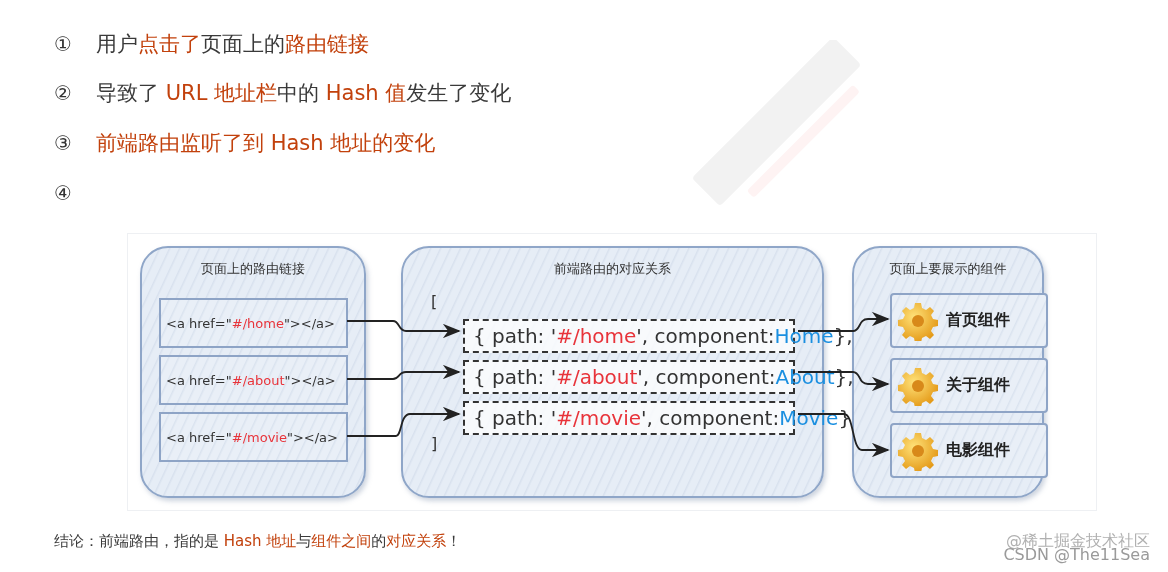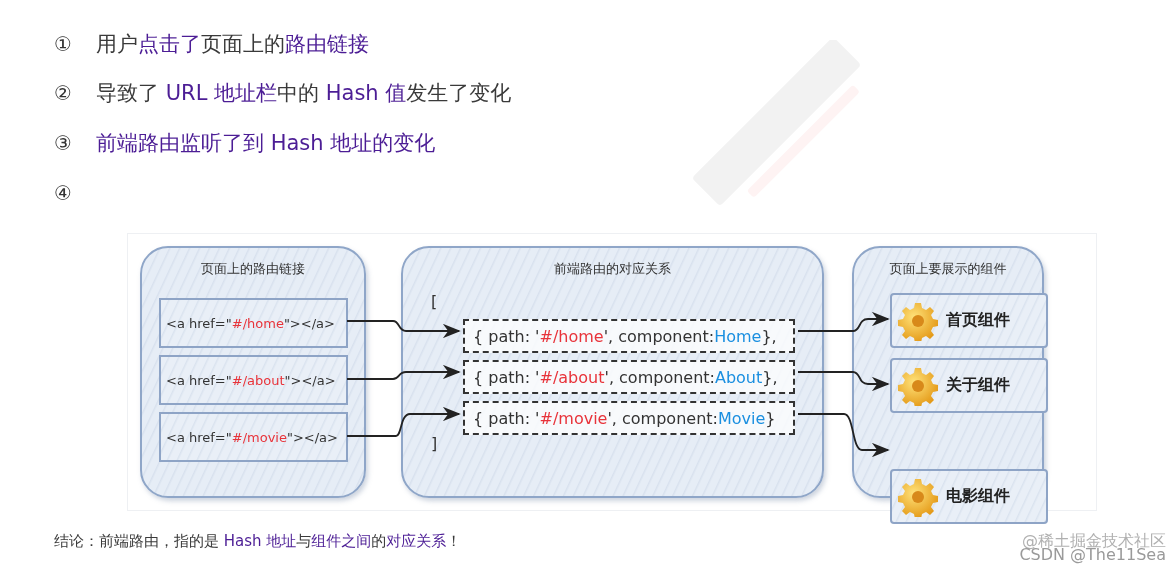--- a/index.html
+++ b/index.html
@@ -1,21 +1,21 @@
 <!DOCTYPE html>
 <html><head>
 <meta charset="utf-8">
 <style>
   * { box-sizing: border-box; margin: 0; padding: 0; }
   html, body { width: 1168px; height: 572px; background: #ffffff; overflow: hidden; }
   body { position: relative; font-family: "DejaVu Sans", "Liberation Sans", sans-serif; color: #333333; }
 
   .step { position: absolute; left: 54px; height: 34px; display: flex; align-items: center; font-size: 21px; color: #3a3a3a; white-space: nowrap; }
   .step .num { width: 42px; display: inline-block; font-size: 20px; color: #333; }
-  .red { color: #4c1d95; }
+  .red { color: #c2410c; }
   .blue { color: #1a8fe0; }
   .codered { color: #e8333a; }
 
   .watermark { position: absolute; left: 690px; top: 40px; width: 180px; height: 170px; pointer-events: none; }
 
   .diagram { position: absolute; left: 127px; top: 233px; width: 970px; height: 278px; background: #ffffff; border: 1px solid #eef0f3; }
   .panel {
     position: absolute; border: 2px solid #8fa6c8; border-radius: 28px;
     background: repeating-linear-gradient(115deg, #e6edf6 0px, #e6edf6 6px, #d8e1ee 7px, #e6edf6 9px);
     box-shadow: 2px 3px 5px rgba(110,130,160,0.35);
@@ -24,36 +24,36 @@
 
   .link-box {
     position: absolute; left: 17px; width: 189px; height: 50px; border: 2px solid #8ea4c6;
     background: repeating-linear-gradient(115deg, #e9eff7 0px, #e9eff7 6px, #dae3ef 7px, #e9eff7 9px);
     display: flex; align-items: center; padding-left: 5px; font-size: 13px; color: #333; white-space: nowrap;
   }
 
   .route-row {
     position: absolute; left: 60px; width: 332px; height: 34px; border: 2px dashed #333;
     background: rgba(250,251,253,0.85);
-    display: flex; align-items: center; padding-left: 8px; font-size: 16px; color: #333; white-space: nowrap;
+    display: flex; align-items: center; padding-left: 8px; font-size: 20px; color: #333; white-space: nowrap;
   }
   .bracket { position: absolute; left: 28px; font-size: 16px; color: #333; }
 
   .comp-box {
     position: absolute; left: 36px; width: 158px; height: 55px; border: 2px solid #8ea4c6; border-radius: 4px;
     background: repeating-linear-gradient(115deg, #e9eff7 0px, #e9eff7 6px, #dae3ef 7px, #e9eff7 9px);
     display: flex; align-items: center; font-size: 16px; color: #222; font-weight: bold;
   }
   .gear { width: 40px; height: 40px; margin-left: 6px; margin-right: 8px; }
 
   .arrows { position: absolute; left: 0; top: 0; width: 970px; height: 278px; pointer-events: none; }
 
   .conclusion { position: absolute; left: 54px; top: 532px; font-size: 15px; color: #3a3a3a; white-space: nowrap; }
 
-  .credit { position: absolute; right: 2px; top: 531px; width: 200px; height: 36px; font-size: 16px; color: #999; }
+  .credit { position: absolute; right: 18px; top: 531px; width: 200px; height: 36px; font-size: 16px; color: #999; }
   .credit .l1 { position: absolute; right: 0; top: 0; color: #b0b0b0; }
   .credit .l2 { position: absolute; right: 0; top: 14px; color: #9a9a9a; }
 </style>
 </head>
 <body>
 
 <div class="step" style="top:27px;">
   <span class="num">①</span>
   <span>
     <span>用户</span><span class="red">点击了</span><span>页面上的</span><span class="red">路由链接</span>
@@ -151,21 +151,21 @@
             <radialGradient id="g2" cx="40%" cy="35%" r="65%">
               <stop offset="0" stop-color="#ffe27a"></stop>
               <stop offset="1" stop-color="#e49a18"></stop>
             </radialGradient>
           </defs>
         <path fill="url(#g2)" d="M17 2h6l1 5 4 2 4-3 4 4-3 4 2 4 5 1v6l-5 1-2 4 3 4-4 4-4-3-4 2-1 5h-6l-1-5-4-2-4 3-4-4 3-4-2-4-5-1v-6l5-1 2-4-3-4 4-4 4 3 4-2z"></path>
         <circle cx="20" cy="20" r="6" fill="#d8891a"></circle>
       </svg>
       <span>关于组件</span>
     </div>
-    <div class="comp-box" style="top:175px;margin-top:46px;">
+    <div class="comp-box" style="top:175px;">
       <svg class="gear" viewBox="0 0 40 40">
         <defs>
             <radialGradient id="g3" cx="40%" cy="35%" r="65%">
               <stop offset="0" stop-color="#ffe27a"></stop>
               <stop offset="1" stop-color="#e49a18"></stop>
             </radialGradient>
           </defs>
         <path fill="url(#g3)" d="M17 2h6l1 5 4 2 4-3 4 4-3 4 2 4 5 1v6l-5 1-2 4 3 4-4 4-4-3-4 2-1 5h-6l-1-5-4-2-4 3-4-4 3-4-2-4-5-1v-6l5-1 2-4-3-4 4-4 4 3 4-2z"></path>
         <circle cx="20" cy="20" r="6" fill="#d8891a"></circle>
       </svg>

